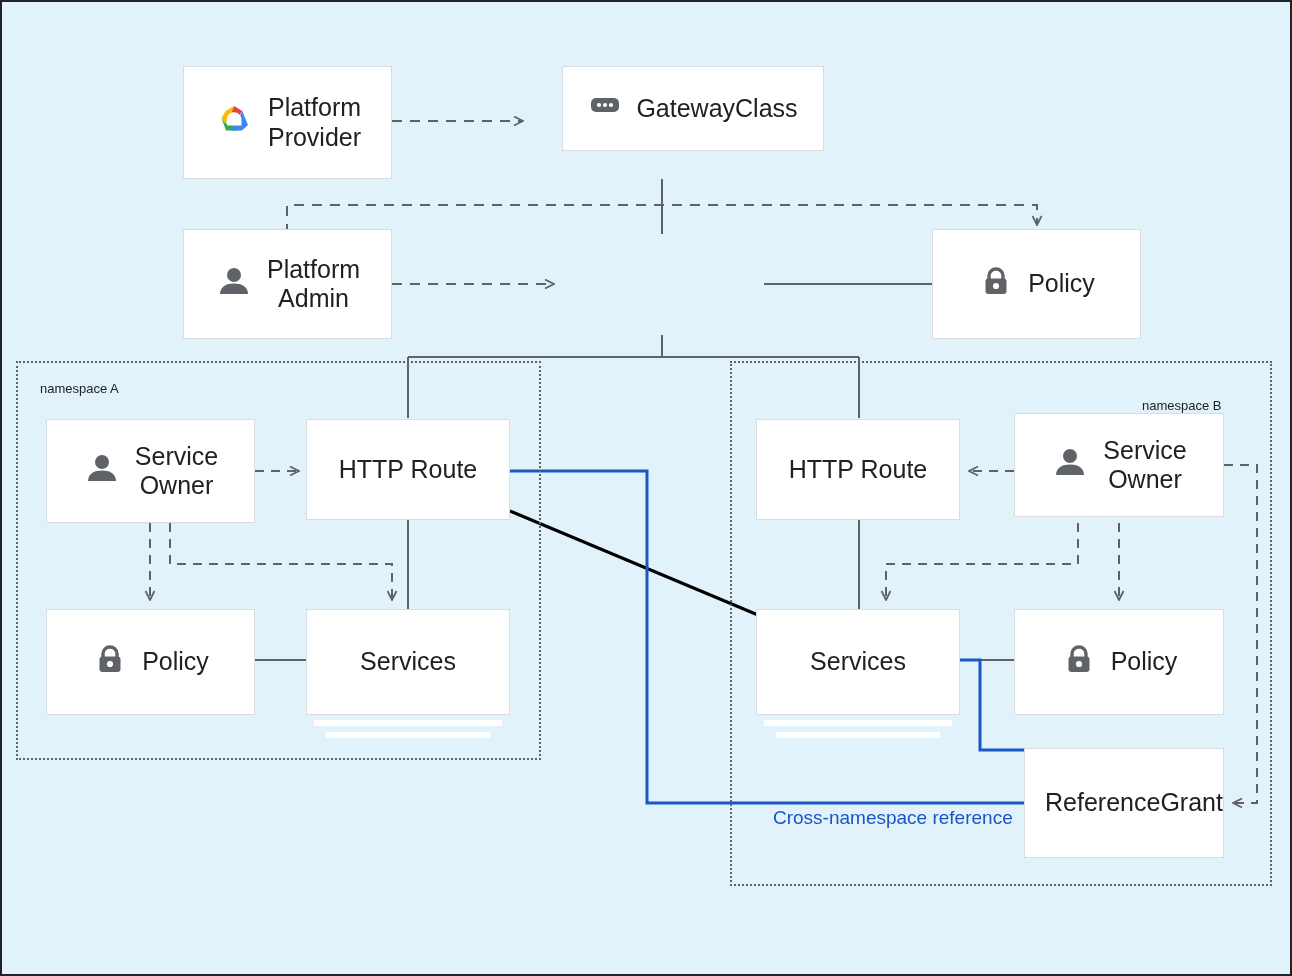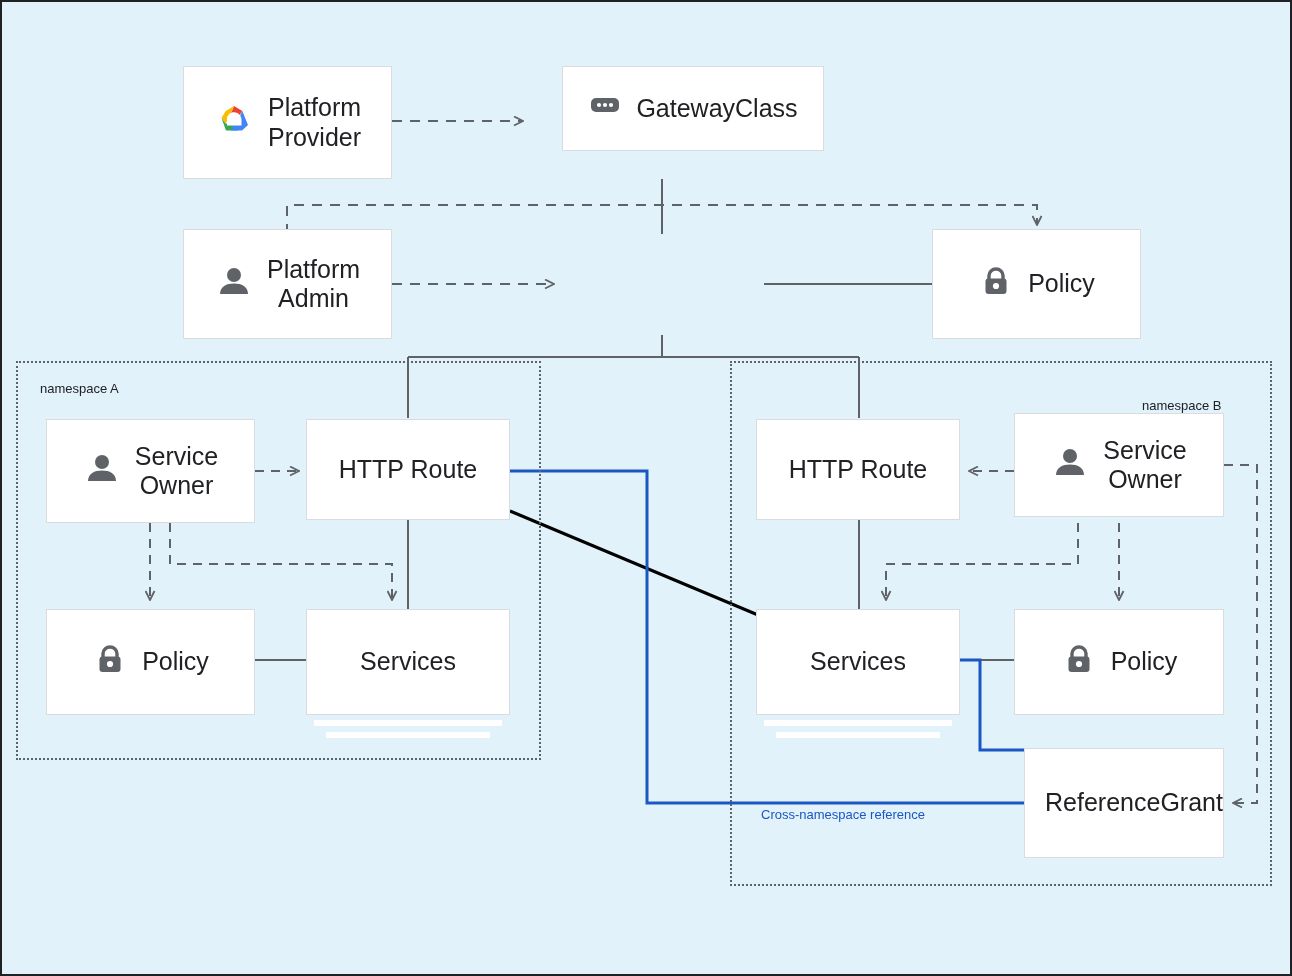--- a/index.html
+++ b/index.html
@@ -70,24 +70,25 @@
     z-index: 2;
     white-space: nowrap;
   }
 
   
   .icon { flex: 0 0 auto; display: block; }
 
   
   .xns-label {
     position: absolute;
-    font-size: 13px;
+    font-size: 19px;
     color: #1a56c4;
     z-index: 5;
     white-space: nowrap;
+    margin-left: 12px;
   }
 </style>
 </head>
 <body>
 
 <div id="canvas">
 
   <div class="ns" style="left:14px; top:359px; width:525px; height:399px;"></div>
   <div class="ns-label" style="left:38px; top:379px;">namespace A</div>
 

